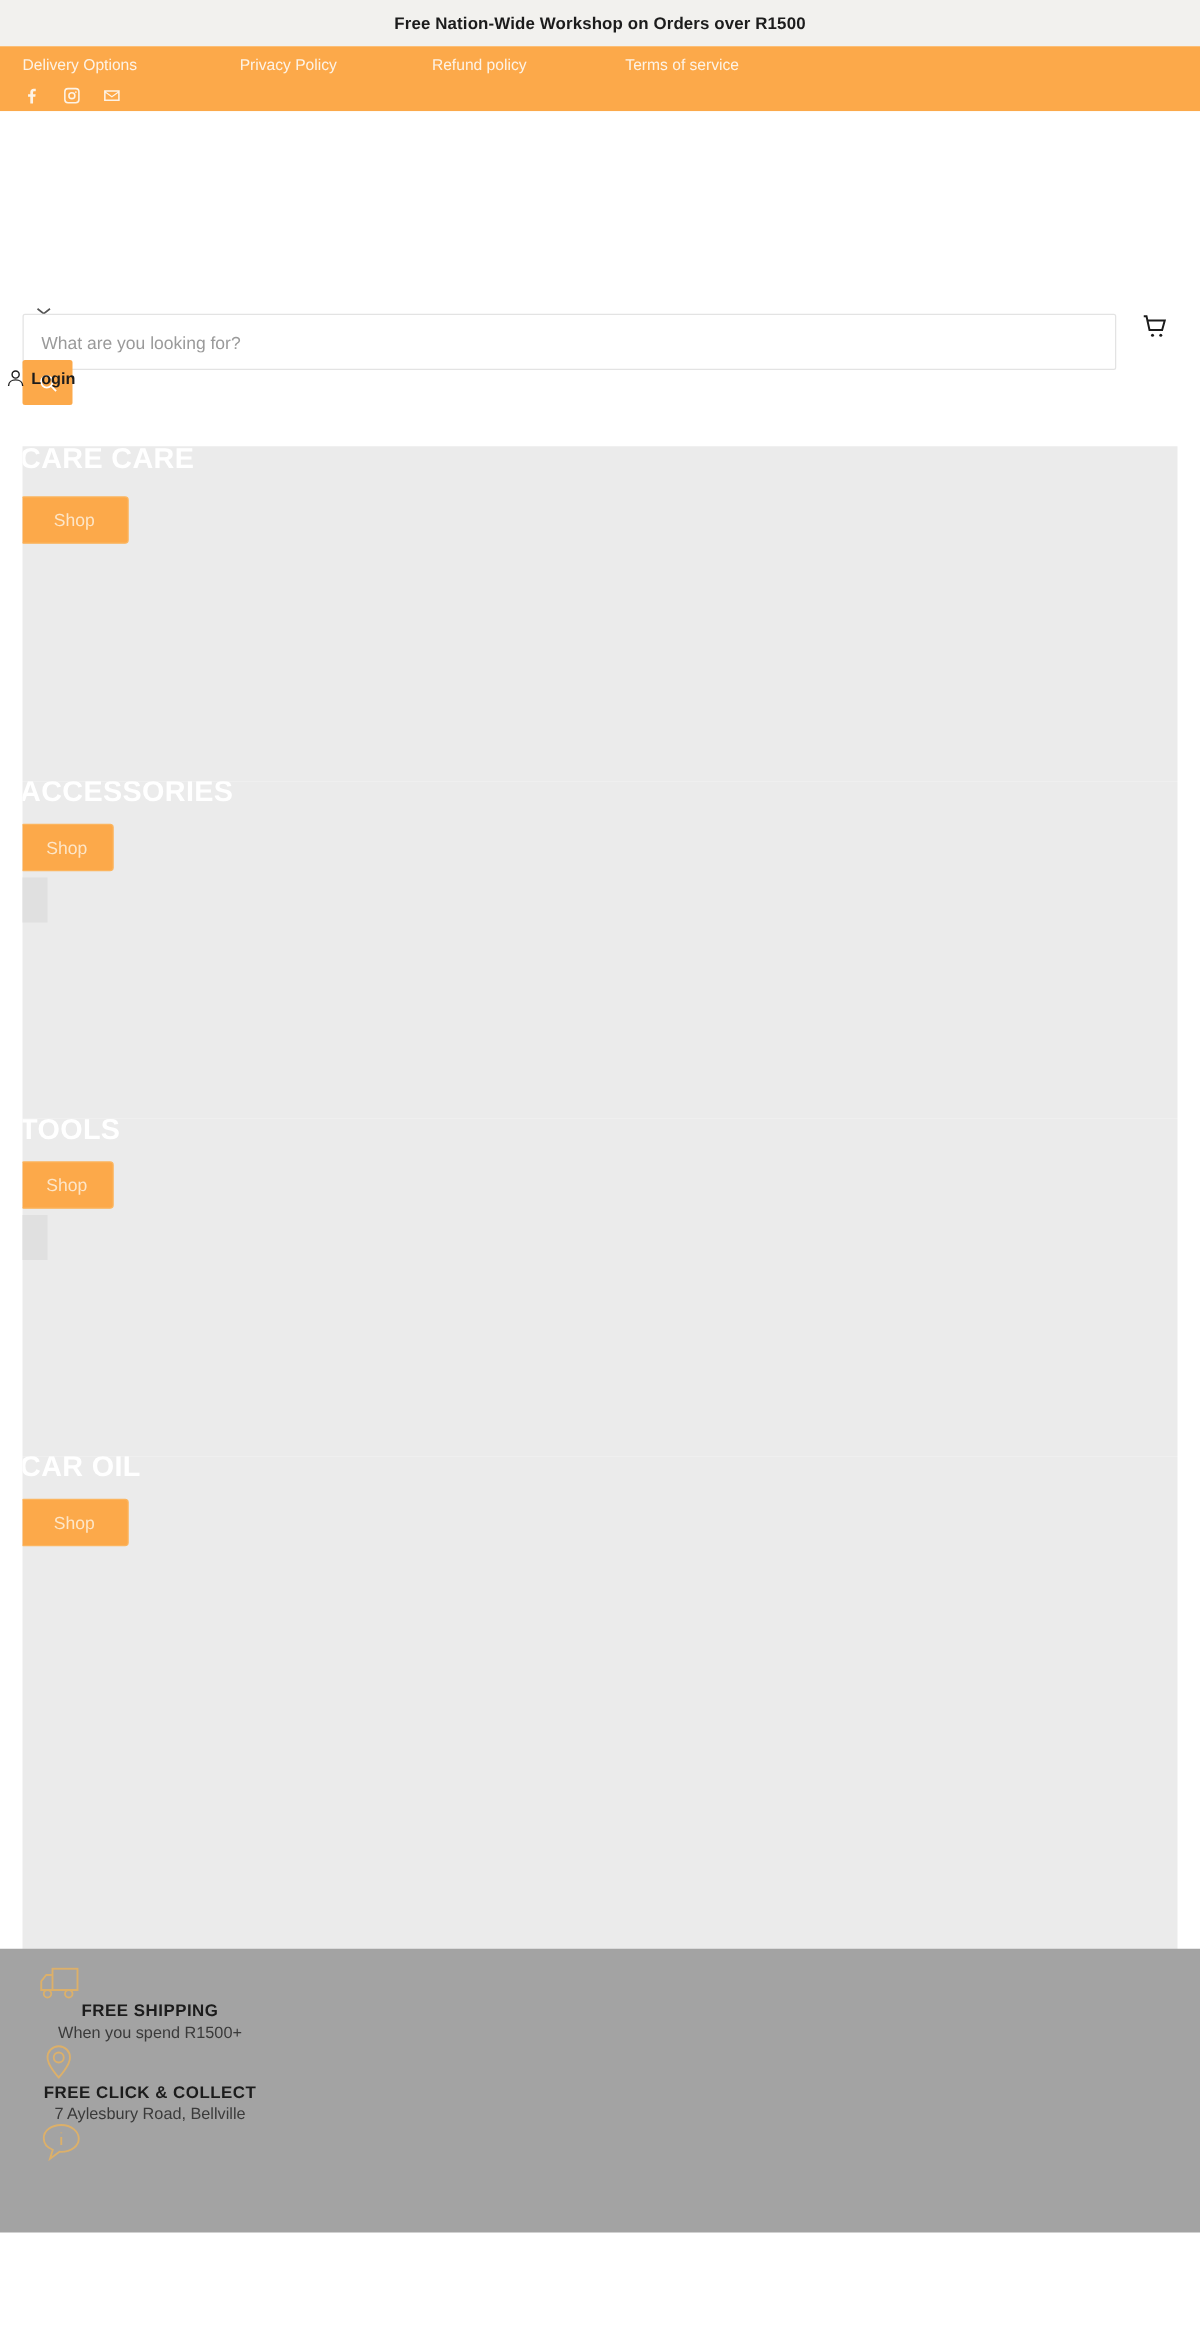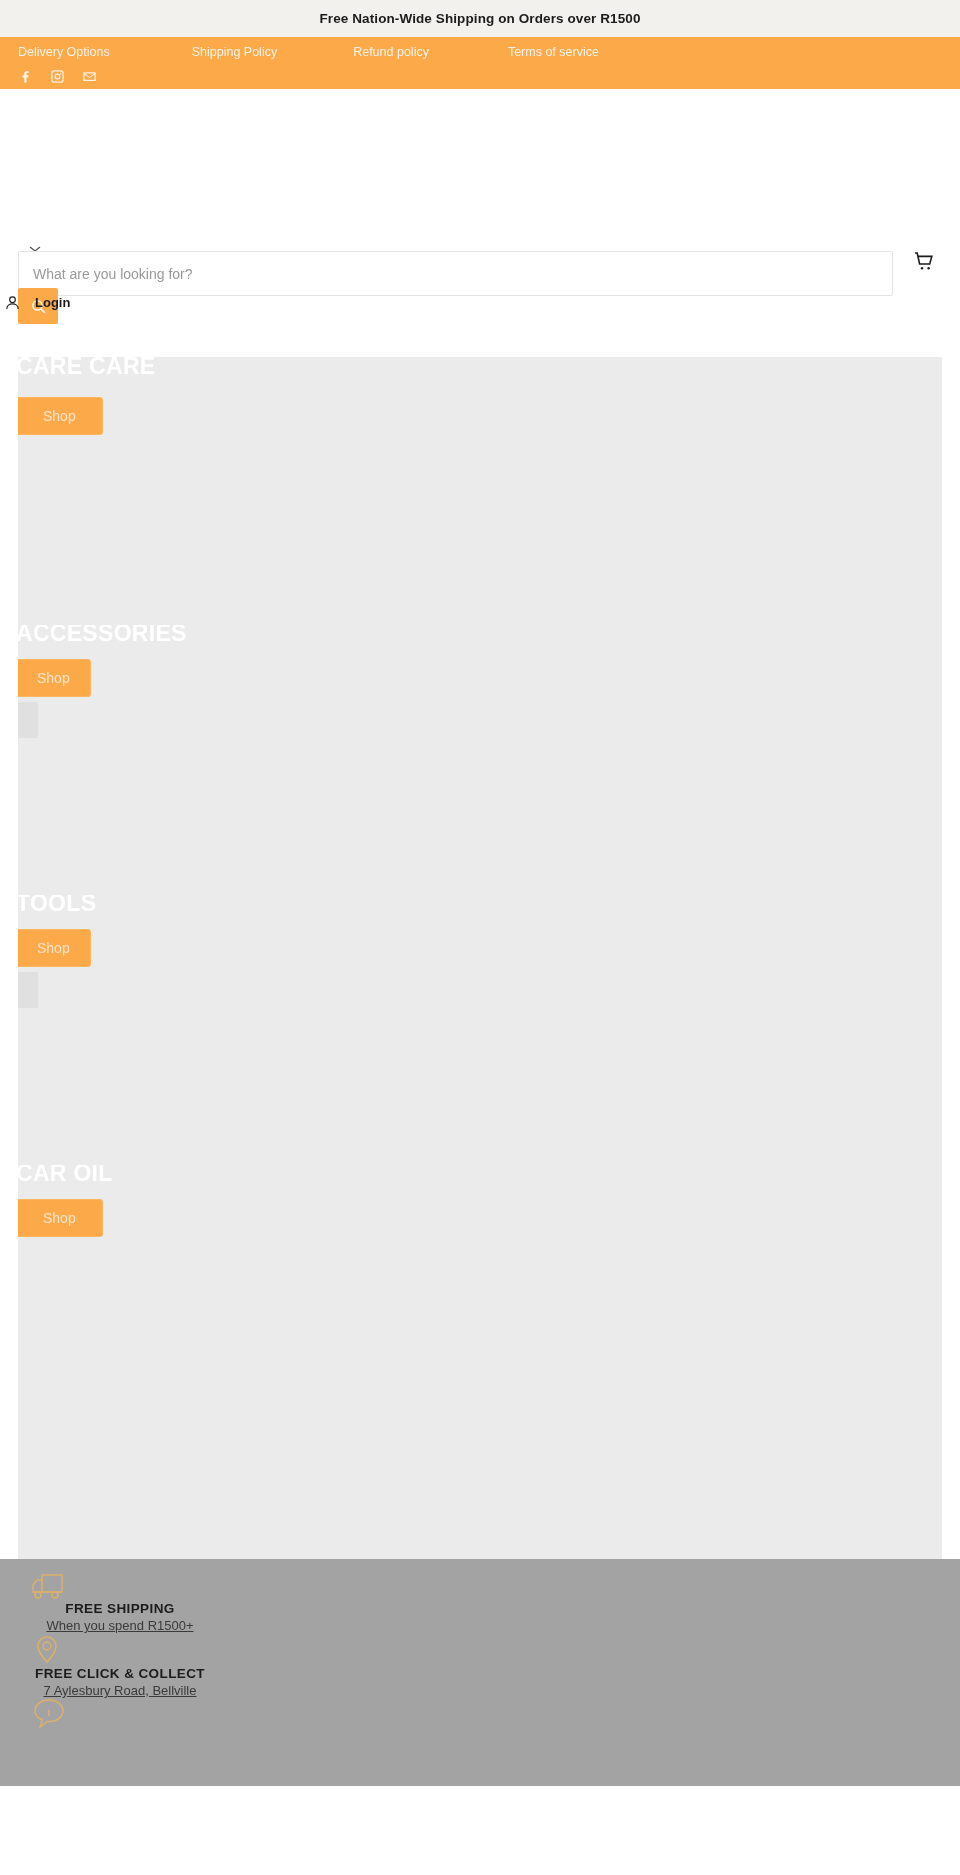--- a/index.html
+++ b/index.html
@@ -76,21 +76,21 @@
 
   .search-button {
     position:absolute; left:18px; top:199px; width:40px; height:36px;
     background:#fca94a; border:0; border-radius:2px; cursor:pointer;
     display:flex; align-items:center; justify-content:center;
   }
   .search-button svg { width:17px; height:17px; stroke:#fff; fill:none; stroke-width:2; }
 
   .account {
     position:absolute; left:4px; top:205px;
-    display:flex; align-items:center; gap:14px; text-decoration:none;justify-content:space-between;
+    display:flex; align-items:center; gap:4px; text-decoration:none;justify-content:space-between;
   }
   .account-icon { width:17px; height:17px; color:#1c1c1c; display:block; }
   .account-icon svg { display:block; width:100%; height:100%; stroke:currentColor; fill:none; stroke-width:1.6; }
   .account-label { font-size:13px; font-weight:700; color:#1c1c1c; white-space:nowrap; }
 
   .cart {
     position:absolute; left:912px; top:160px; width:24px; height:24px; color:#1c1c1c;
   }
   .cart svg { display:block; width:100%; height:100%; stroke:currentColor; fill:none; stroke-width:1.6; }
 
@@ -131,36 +131,36 @@
   
   .features { position:absolute; left:0; top:1559px; width:960px; height:227px; background:#a3a3a3; }
   .feature { position:absolute; left:0; width:960px; }
   .feature-icon { position:absolute; width:44px; height:40px; color:#dcb06a; }
   .feature-icon svg { display:block; width:100%; height:100%; stroke:currentColor; fill:none; stroke-width:1.5; }
   .feature-title {
     position:absolute; font-size:13.5px; font-weight:700; color:#1c1c1c;
     letter-spacing:0.4px; white-space:nowrap; text-align:center;
   }
   .feature-sub {
-    position:absolute; font-size:13px; color:#3a3a3a; white-space:nowrap; text-align:center;text-decoration:underline;
+    position:absolute; font-size:13px; color:#3a3a3a; white-space:nowrap; text-align:center;
   }
 </style>
 </head>
 <body>
 
 <div class="page">
 
   <div class="announcement">
-    <span class="announcement-text">Free Nation-Wide Shipping on Orders over R1500</span>
+    <span class="announcement-text">Free Nation-Wide Workshop on Orders over R1500</span>
   </div>
 
   <div class="utility-bar">
     <div class="utility-links">
       <a class="utility-link ul-1" href="#">Delivery Options</a>
-      <a class="utility-link ul-2" href="#">Shipping Policy</a>
+      <a class="utility-link ul-2" href="#">Privacy Policy</a>
       <a class="utility-link ul-3" href="#">Refund policy</a>
       <a class="utility-link" href="#">Terms of service</a>
     </div>
     <div class="social-row">
       <a class="social-icon" href="#">
         <svg viewBox="0 0 24 24">
             <path d="M13.5 22v-8.5h2.9l.45-3.4H13.5V7.9c0-.98.28-1.65 1.7-1.65h1.78V3.2c-.31-.04-1.38-.13-2.62-.13-2.6 0-4.37 1.58-4.37 4.48v2.55H7.1v3.4h2.89V22h3.51z"></path>
           </svg>
       </a>
       <a class="social-icon" href="#">

